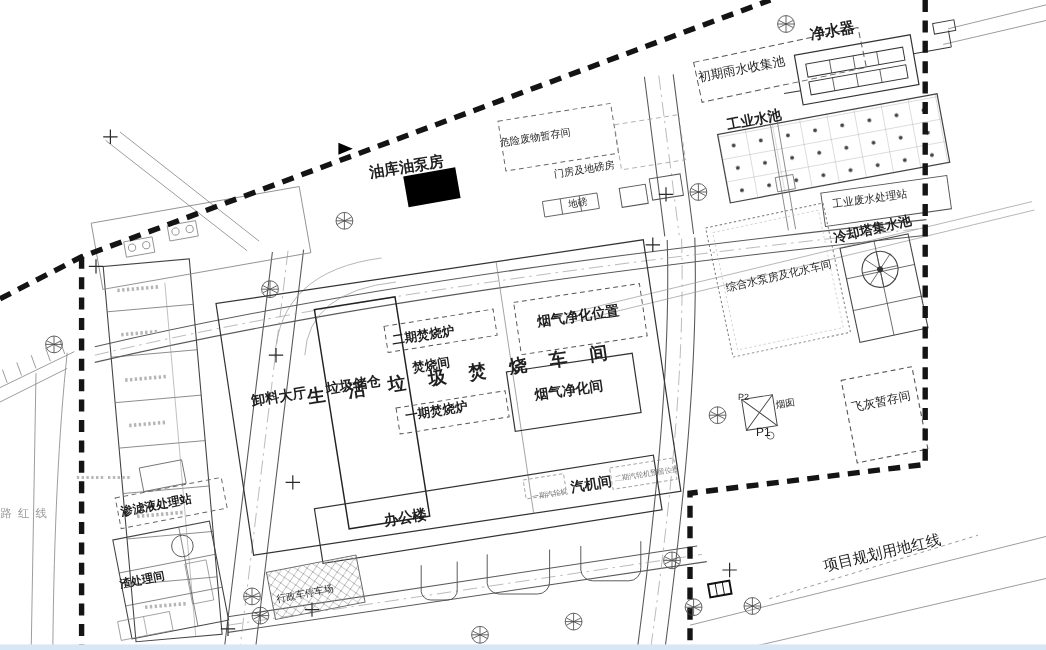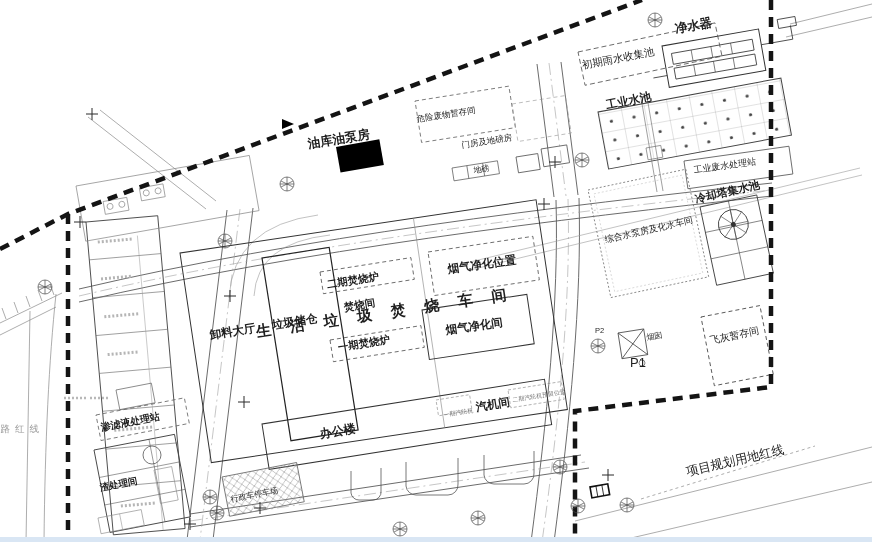--- a/index.html
+++ b/index.html
@@ -275,19 +275,19 @@
 <div class="lbl w7" style="left:209px;top:330px;font-size:11.5px;transform:rotate(-9deg)">卸料大厅</div>
 <div class="lbl w7" style="left:475px;top:402px;font-size:11.5px;transform:rotate(-9deg)">汽机间</div>
 <div class="lbl" style="left:443px;top:412px;font-size:6px;color:#777;transform:rotate(-9deg)">一期汽轮机</div>
 <div class="lbl" style="left:512px;top:397px;font-size:6px;color:#777;transform:rotate(-9deg)">二期汽轮机预留位置</div>
 <div class="lbl w6" style="left:319px;top:428px;font-size:12px;transform:rotate(-9deg)">办公楼</div>
 <div class="lbl" style="left:230px;top:496px;font-size:8px;transform:rotate(-11deg)">行政车停车场</div>
 <div class="lbl w6" style="left:100px;top:423px;font-size:10px;transform:rotate(-11deg)">渗滤液处理站</div>
 <div class="lbl w6" style="left:99px;top:483px;font-size:9.5px;transform:rotate(-11deg)">渣处理间</div>
 <div class="lbl" style="left:709px;top:336px;font-size:10px;transform:rotate(-12deg)">飞灰暂存间</div>
 <div class="lbl" style="left:646px;top:334px;font-size:8px;transform:rotate(-9deg)">烟囱</div>
-<div class="lbl" style="left:595px;top:327px;font-size:7.5px">P2</div>
-<div class="lbl" style="left:630px;top:356px;font-size:13px">P1</div>
+<div class="lbl" style="left:615px;top:327px;font-size:7.5px">P2</div>
+<div class="lbl" style="left:630px;top:356px;font-size:10px">P1</div>
 <div class="lbl" style="left:685px;top:466px;font-size:12.5px;transform:rotate(-13deg)">项目规划用地红线</div>
 <div class="lbl" style="left:-14px;top:424px;font-size:9.5px;letter-spacing:5px;color:#999">道路红线</div>
 
 <div id="bottom-strip" style="background: rgb(217, 230, 244);"></div>
 </div>
 
 </body></html>

